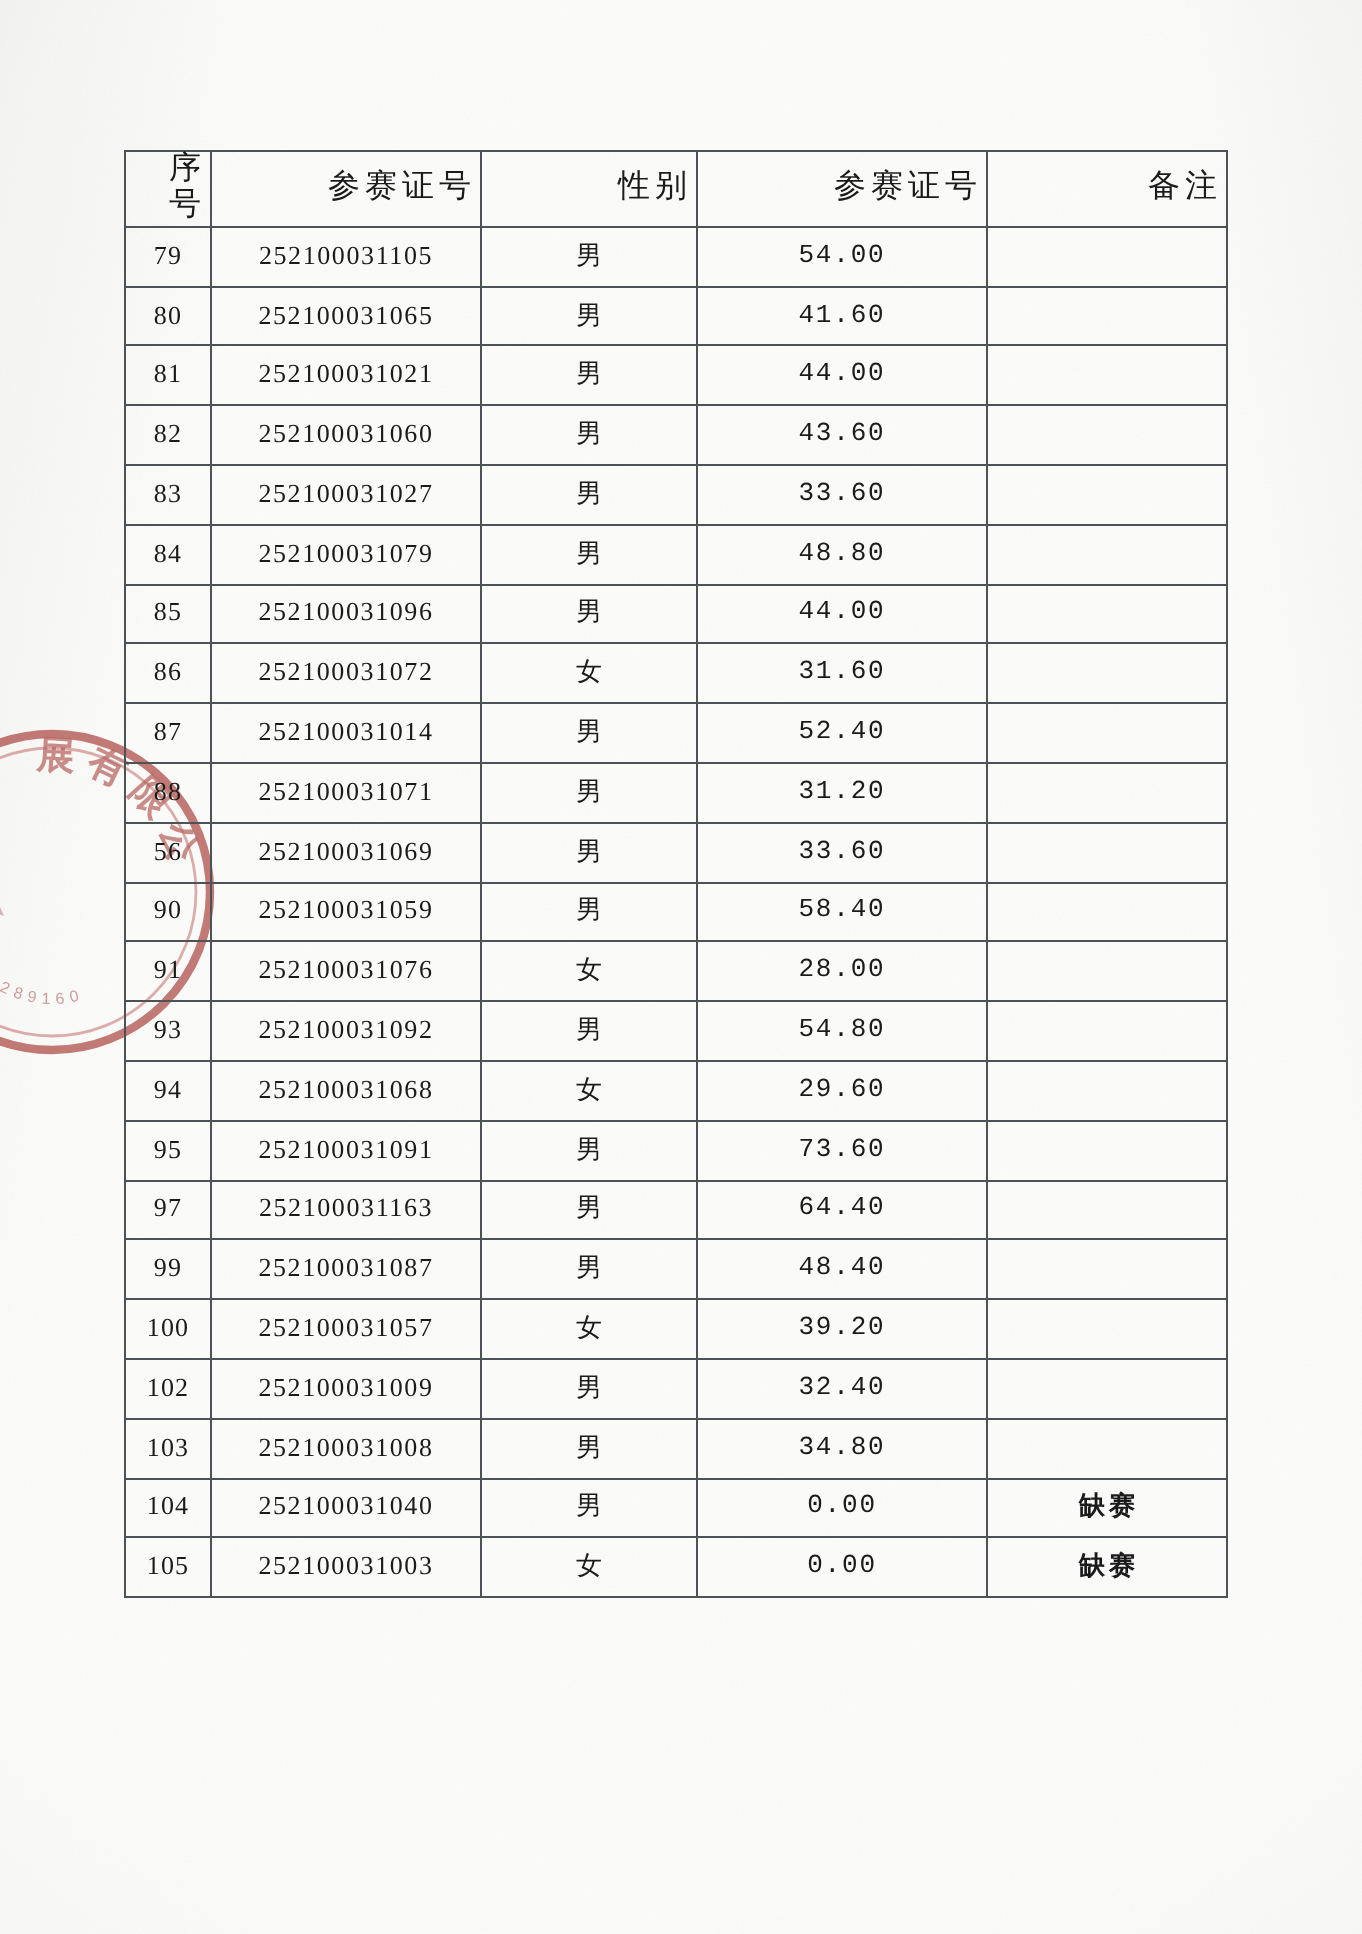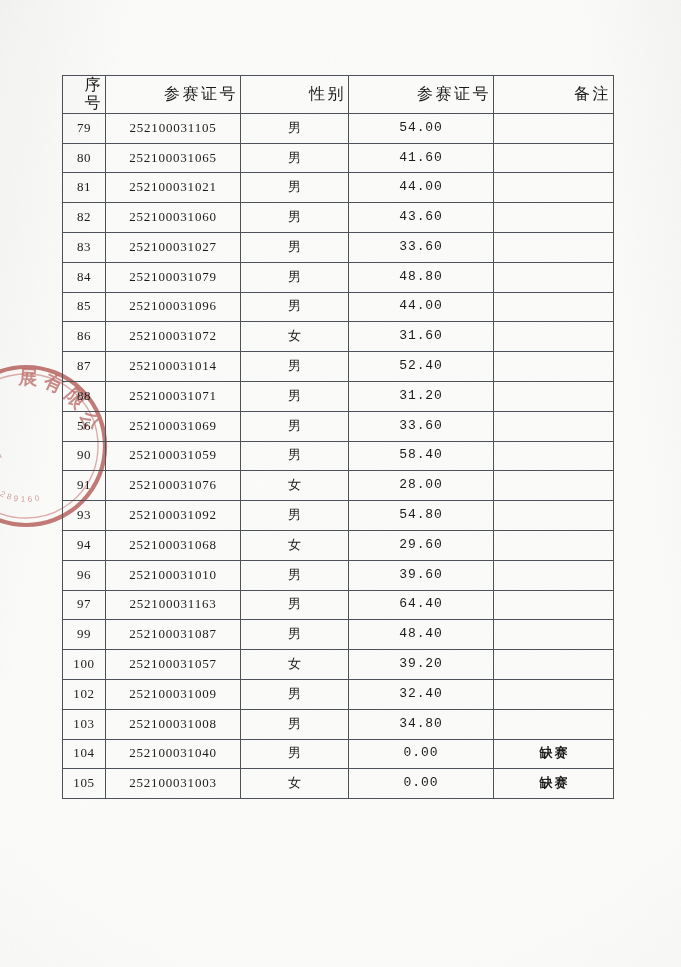--- a/index.html
+++ b/index.html
@@ -270,24 +270,24 @@
           <td class="note"></td>
         </tr>
         <tr>
           <td class="seq">94</td>
           <td class="cert">252100031068</td>
           <td class="sex">女</td>
           <td class="score">29.60</td>
           <td class="note"></td>
         </tr>
         <tr>
-          <td class="seq">96</td>
-          <td class="cert">252100031010</td>
-          <td class="sex">男</td>
-          <td class="score">39.60</td>
+          <td class="seq">95</td>
+          <td class="cert">252100031091</td>
+          <td class="sex">男</td>
+          <td class="score">73.60</td>
           <td class="note"></td>
         </tr>
         <tr>
           <td class="seq">97</td>
           <td class="cert">252100031163</td>
           <td class="sex">男</td>
           <td class="score">64.40</td>
           <td class="note"></td>
         </tr>
         <tr>

